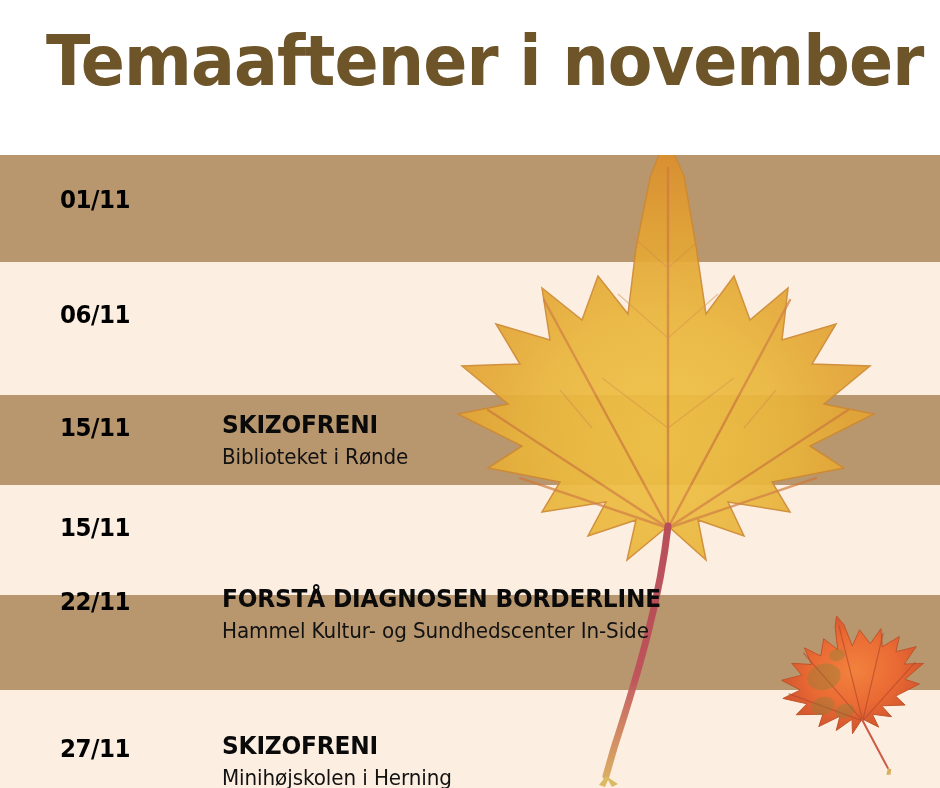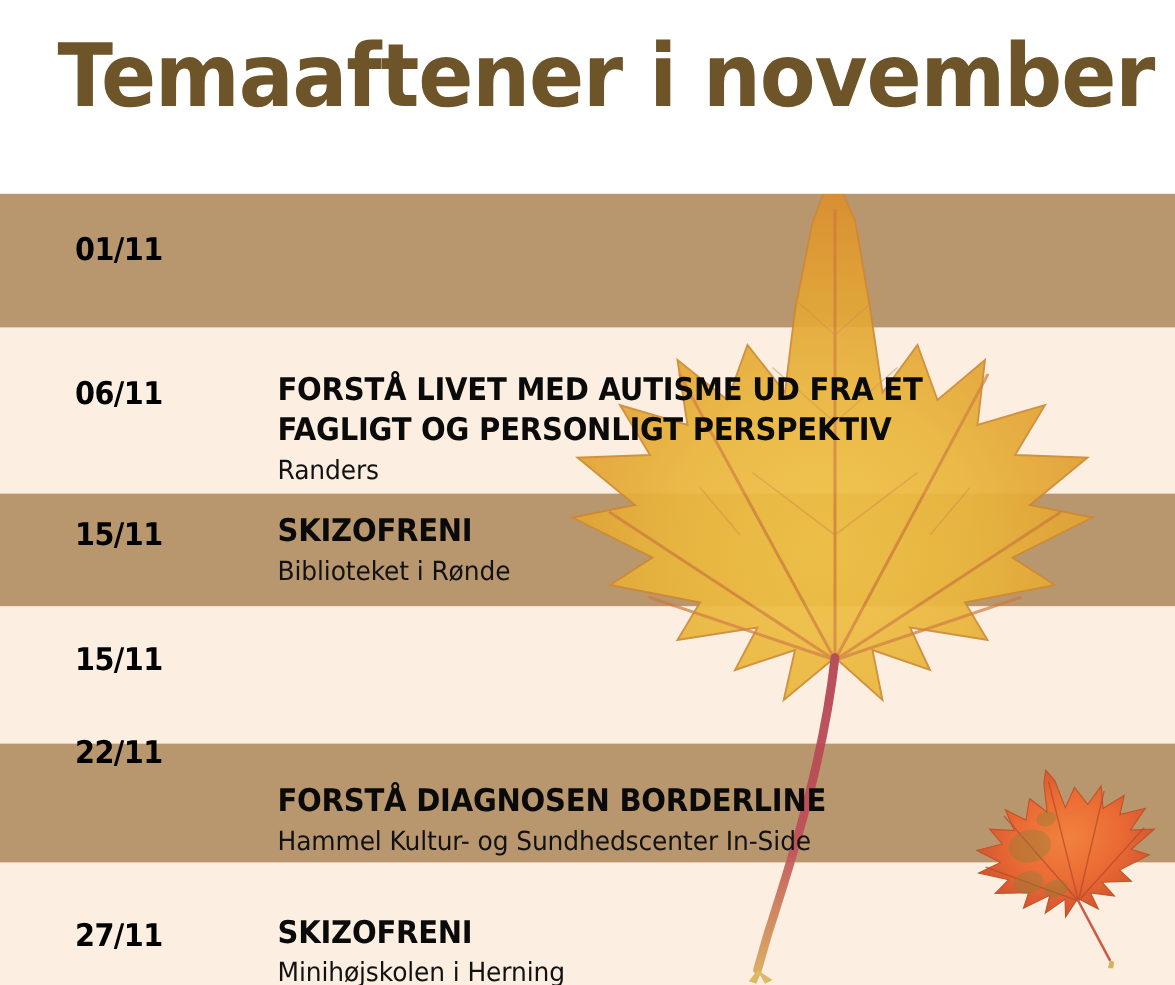--- a/index.html
+++ b/index.html
@@ -7,21 +7,21 @@
     width:940px;height:788px;
     background:#ffffff;
     font-family:"Liberation Sans", sans-serif;
     overflow:hidden;
     position:relative;
   }
   #poster{
     position:relative;
     width:940px;height:788px;
     overflow:hidden;
-    background:#fca5a5;
+    background:#0f766e;
   }
 
   
   .header{
     position:absolute;left:0;top:0;width:940px;height:155px;
     background:#ffffff;z-index:5;
   }
   .title{
     position:absolute;left:46px;top:26px;
     font-family:"DejaVu Sans", sans-serif;
@@ -184,42 +184,37 @@
   </div>
 
   <div class="rows">
 
     <div class="row" style="top:155px;height:107px;">
       <div class="date" style="top:30px;">01/11</div>
     </div>
 
     <div class="row" style="top:276px;height:133px;">
       <div class="date" style="top:24px;">06/11</div>
-      <div class="info" style="top:20px;">
-        <div class="ev-title">FORSTÅ LIVET MED AUTISME UD FRA ET</div>
-        <div class="ev-title">FAGLIGT OG PERSONLIGT PERSPEKTIV</div>
-        <div class="ev-venue">Randers</div>
-      </div>
     </div>
 
     <div class="row" style="top:395px;height:90px;">
       <div class="date" style="top:18px;">15/11</div>
       <div class="info" style="top:14px;">
         <div class="ev-title">SKIZOFRENI</div>
         <div class="ev-venue">Biblioteket i Rønde</div>
       </div>
     </div>
 
     <div class="row" style="top:485px;height:110px;">
       <div class="date" style="top:28px;">15/11</div>
     </div>
 
     <div class="row" style="top:565px;height:71px;">
       <div class="date" style="top:22px;">22/11</div>
-      <div class="info" style="top:18px;margin-top:42px;">
+      <div class="info" style="top:18px;">
         <div class="ev-title">FORSTÅ DIAGNOSEN BORDERLINE</div>
         <div class="ev-venue">Hammel Kultur- og Sundhedscenter In-Side</div>
       </div>
     </div>
 
     <div class="row" style="top:714px;height:98px;">
       <div class="date" style="top:20px;">27/11</div>
       <div class="info" style="top:16px;">
         <div class="ev-title">SKIZOFRENI</div>
         <div class="ev-venue">Minihøjskolen i Herning</div>

